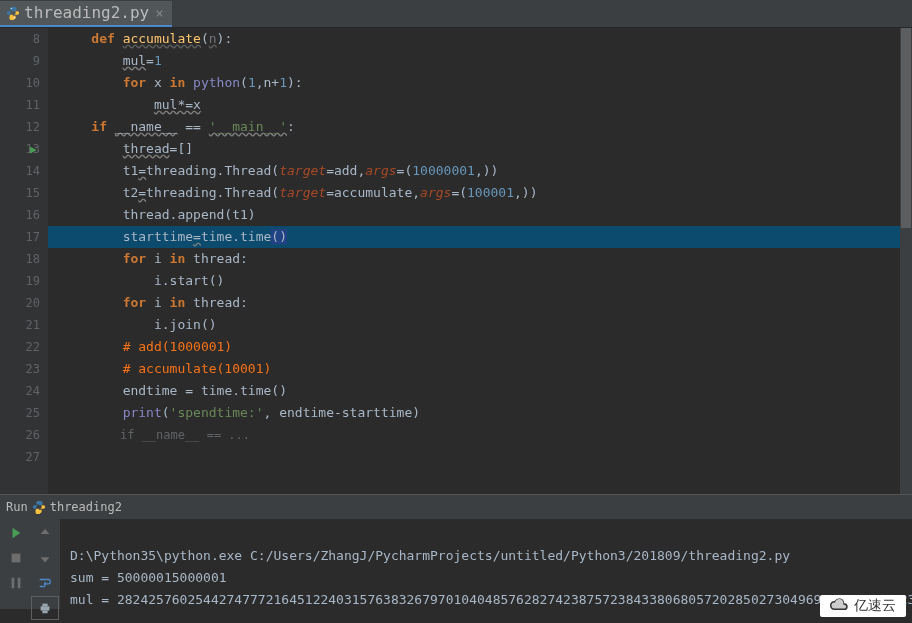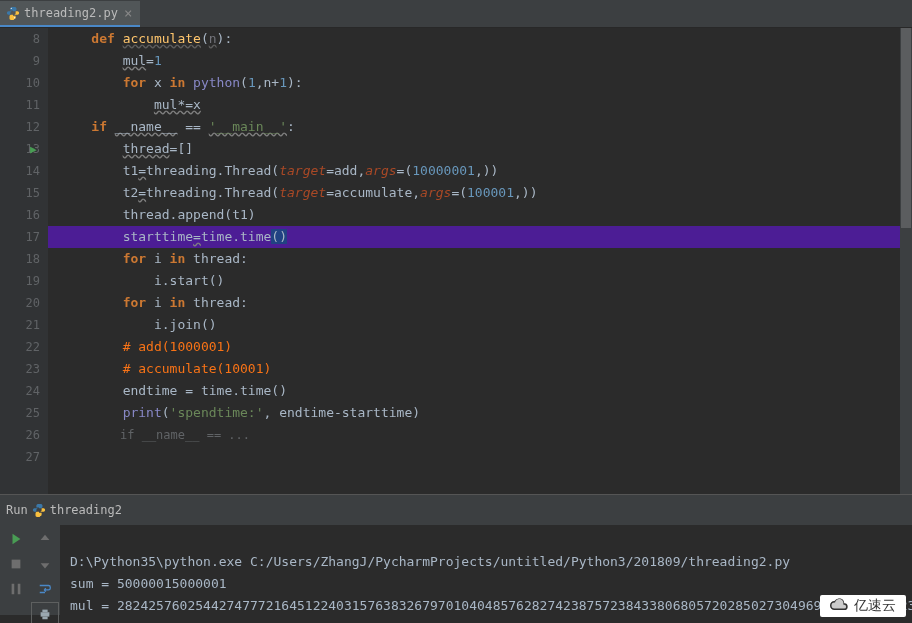--- a/index.html
+++ b/index.html
@@ -22,21 +22,21 @@
 }
 .tab {
   background: #515658;
   height: 26px;
   display: flex;
   align-items: center;
   padding: 0 6px;
   gap: 4px;
   border-bottom: 2px solid #4a88c7;
 }
-.tab-label { color: #bbbbbb; font-size: 12px; }
+.tab-label { color: #bbbbbb; font-size: 16px; }
 .tab-close { color: #888; font-size: 14px; padding: 0 2px; cursor: pointer; }
 .editor-area {
   display: flex;
   height: 466px;
   background: #2b2b2b;
 }
 .gutter {
   width: 48px;
   background: #313335;
   text-align: right;
@@ -54,21 +54,21 @@
   color: #499c54;
   font-size: 11px;
 }
 .code {
   flex: 1;
   line-height: 22px;
   font-size: 13px;
   position: relative;
 }
 .code .line { height: 22px; white-space: pre; padding-left: 12px; }
-.code .line.hl { background: #4c1d95; }
+.code .line.hl { background: #0c4a6e; }
 .kw-b { color: #cc7832; font-weight: bold; }
 .fn { color: #ffc66d; text-decoration: underline wavy #5e5e5e; }
 .str { color: #6a8759; }
 .num { color: #6897bb; }
 .op { color: #a9b7c6; }
 .id { color: #a9b7c6; }
 .cm { color: #f97316; }
 .param { color: #72737a; text-decoration: underline wavy #5e5e5e;}
 .arg { color: #aa4926; font-style: italic; }
 .builtin { color: #8888c6; }
@@ -80,21 +80,21 @@
   color: #606366;
   font-size: 12px;
   background: #2b2b2b;
 }
 .run-panel {
   border-top: 1px solid #555;
   background: #2b2b2b;
 }
 .run-header {
   background: #3c3f41;
-  height: 30px;
+  height: 24px;
   display: flex;
   align-items: center;
   padding-left: 6px;
   font-size: 12px;
   color: #bbbbbb;
   gap: 4px;
 }
 .run-body {
   display: flex;
   height: 90px;

